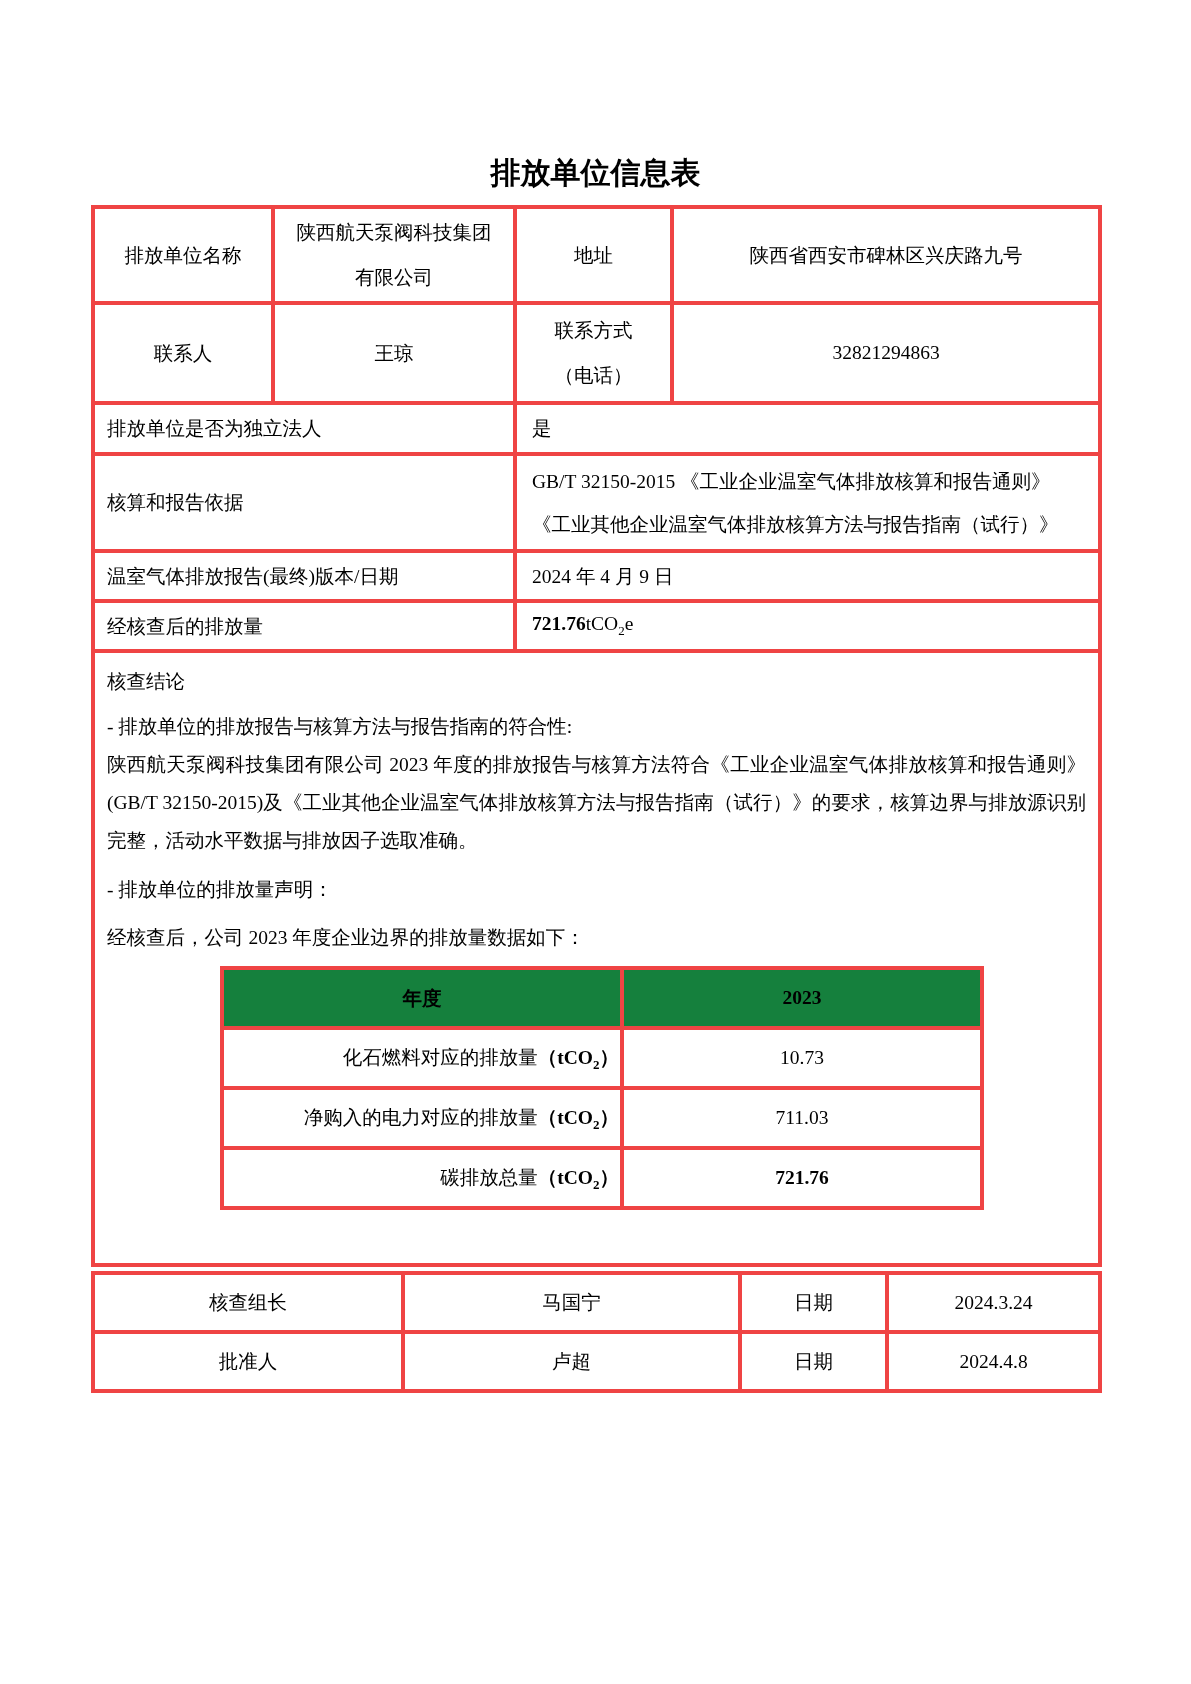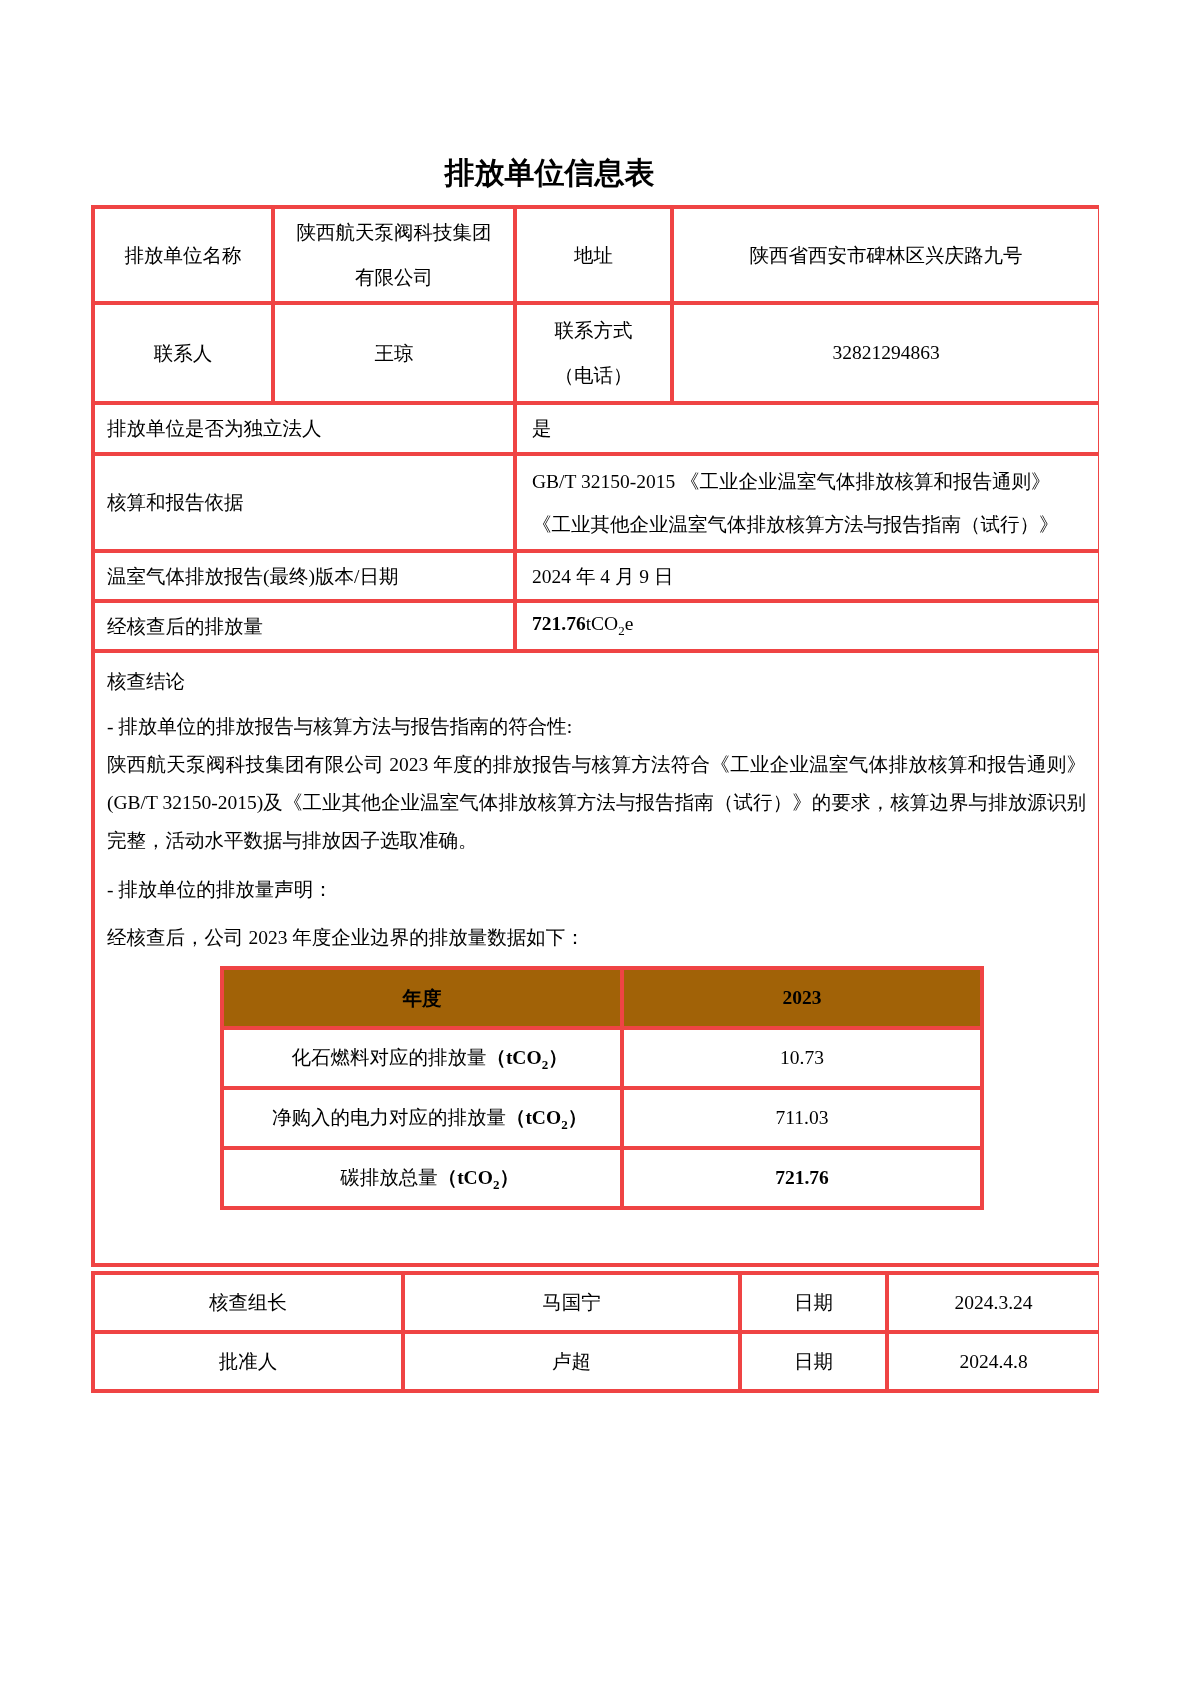--- a/index.html
+++ b/index.html
@@ -1,18 +1,18 @@
 <!DOCTYPE html>
 <html><head>
 <meta charset="utf-8">
 <style>
   html, body { margin: 0; padding: 0; background: #ffffff; }
   .page {
     position: relative;
-    width: 1099px;
+    width: 1191px;
     height: 1684px;
     background: #ffffff;
     color: #000000;
     font-family: "Liberation Serif", "DejaVu Serif", serif;
     overflow: hidden;
   }
   .title {
     margin: 156px 0 0 0;
     font-size: 30px;
     line-height: 34px;
@@ -49,22 +49,22 @@
   }
   .conclusion-cell p { margin: 0; line-height: 38px; font-size: 19.5px; }
   .mt7  { margin-top: 7px  !important; }
   .mt11 { margin-top: 11px !important; }
   .mt10 { margin-top: 10px !important; }
   .just { text-align: justify; }
 
   
   .inner-table { margin: 9px 0 0 113px; width: 760px; }
   .inner-table tr { height: 60px; }
-  .inner-table .hd { background: #a16207; text-align: center; vertical-align: middle; font-weight: 700; }
-  .inner-table .lab { text-align: center; vertical-align: middle; padding-left: 16px; }
+  .inner-table .hd { background: #15803d; text-align: center; vertical-align: middle; font-weight: 700; }
+  .inner-table .lab { text-align: right; vertical-align: middle; padding-left: 16px; }
   .inner-table .num { text-align: center; vertical-align: middle; }
 
   
   .sig-table { margin: 4px 0 0 91px; width: 1007px; }
   .sig-table tr { height: 59px; }
   .sig-table td { text-align: center; vertical-align: middle; }
 </style>
 </head>
 <body>
 

